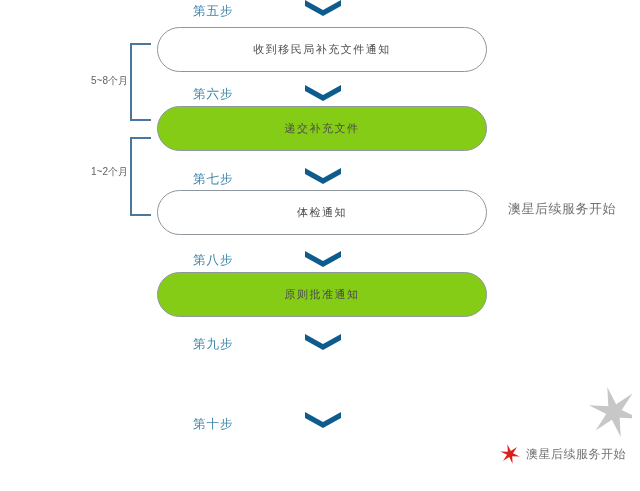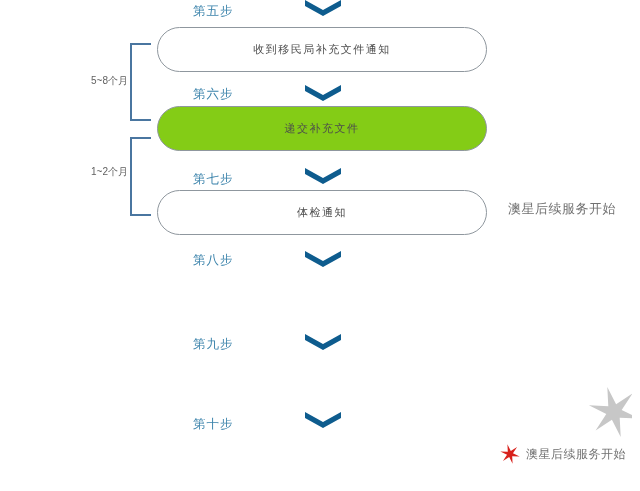--- a/index.html
+++ b/index.html
@@ -90,20 +90,21 @@
   <div class="step-label lb-0">第五步</div>
   <div class="step-label lb-1">第六步</div>
   <div class="step-label lb-2">第七步</div>
   <div class="step-label lb-3">第八步</div>
   <div class="step-label lb-4">第九步</div>
   <div class="step-label lb-5">第十步</div>
 
   <div class="box bx-0">收到移民局补充文件通知</div>
   <div class="box bx-1 filled">递交补充文件</div>
   <div class="box bx-2">体检通知</div>
+  <div class="box bx-3 filled">原则批准通知</div>
 
   <div class="bracket br-0"></div>
   <div class="bracket br-1"></div>
   <div class="duration-label dl-0">5~8个月</div>
   <div class="duration-label dl-1">1~2个月</div>
 
   <div class="side-note sn-0">澳星后续服务开始</div>
   <div class="side-note-row">
     <svg class="red-star" viewBox="0 0 52 52">
       <polygon points="19.3,0.9 20.3,20.3 0.9,19.3 18.3,28.1 7.6,44.4 23.9,33.7 32.7,51.1 31.7,31.7 51.1,32.7 33.7,23.9 44.4,7.6 28.1,18.3" fill="#d8211c"></polygon>

